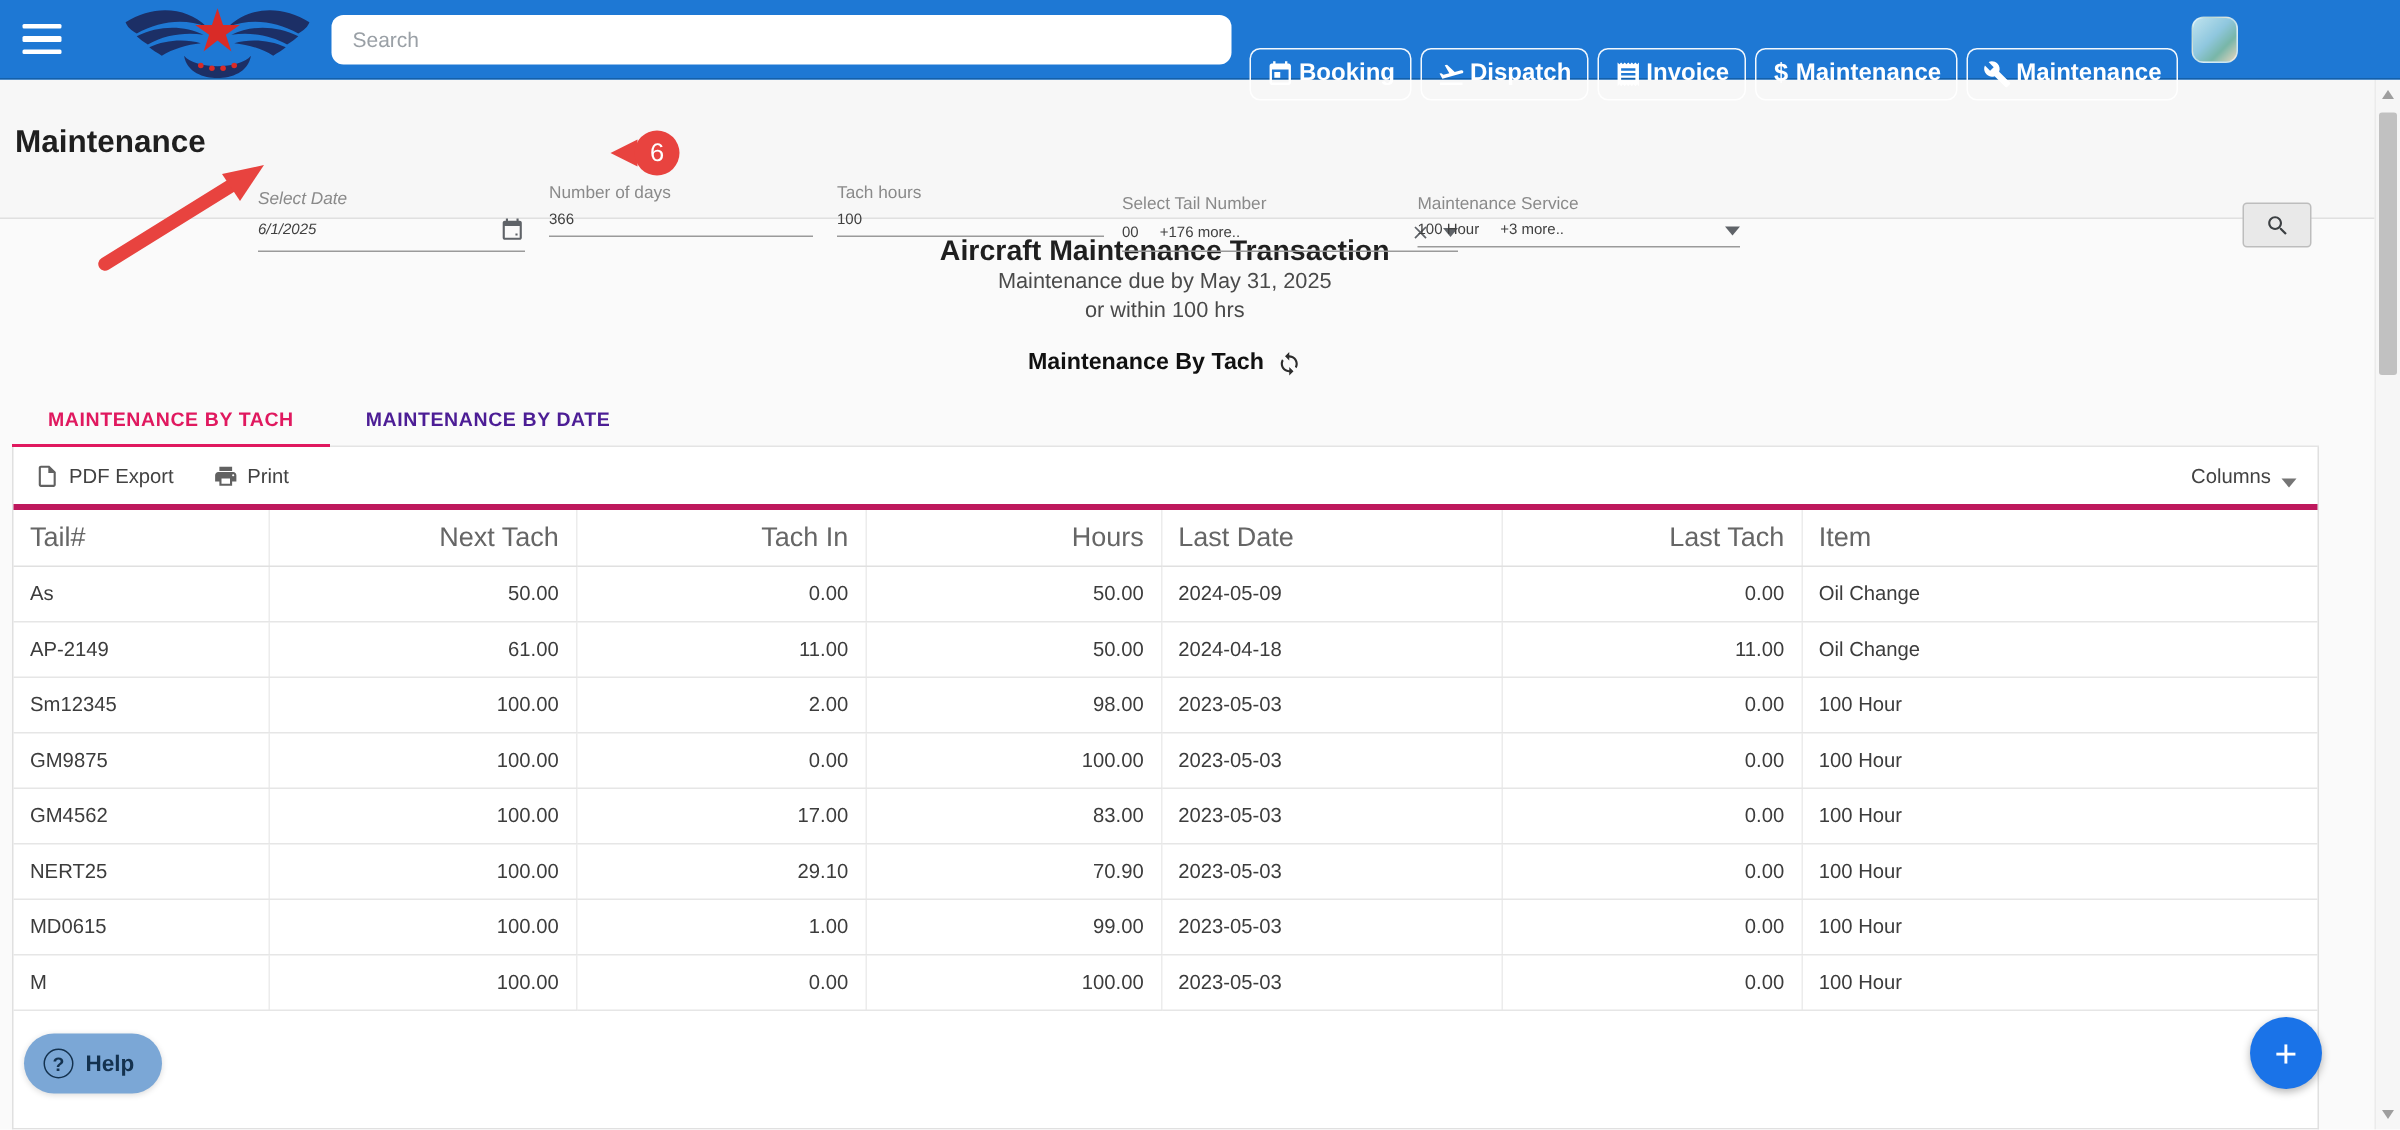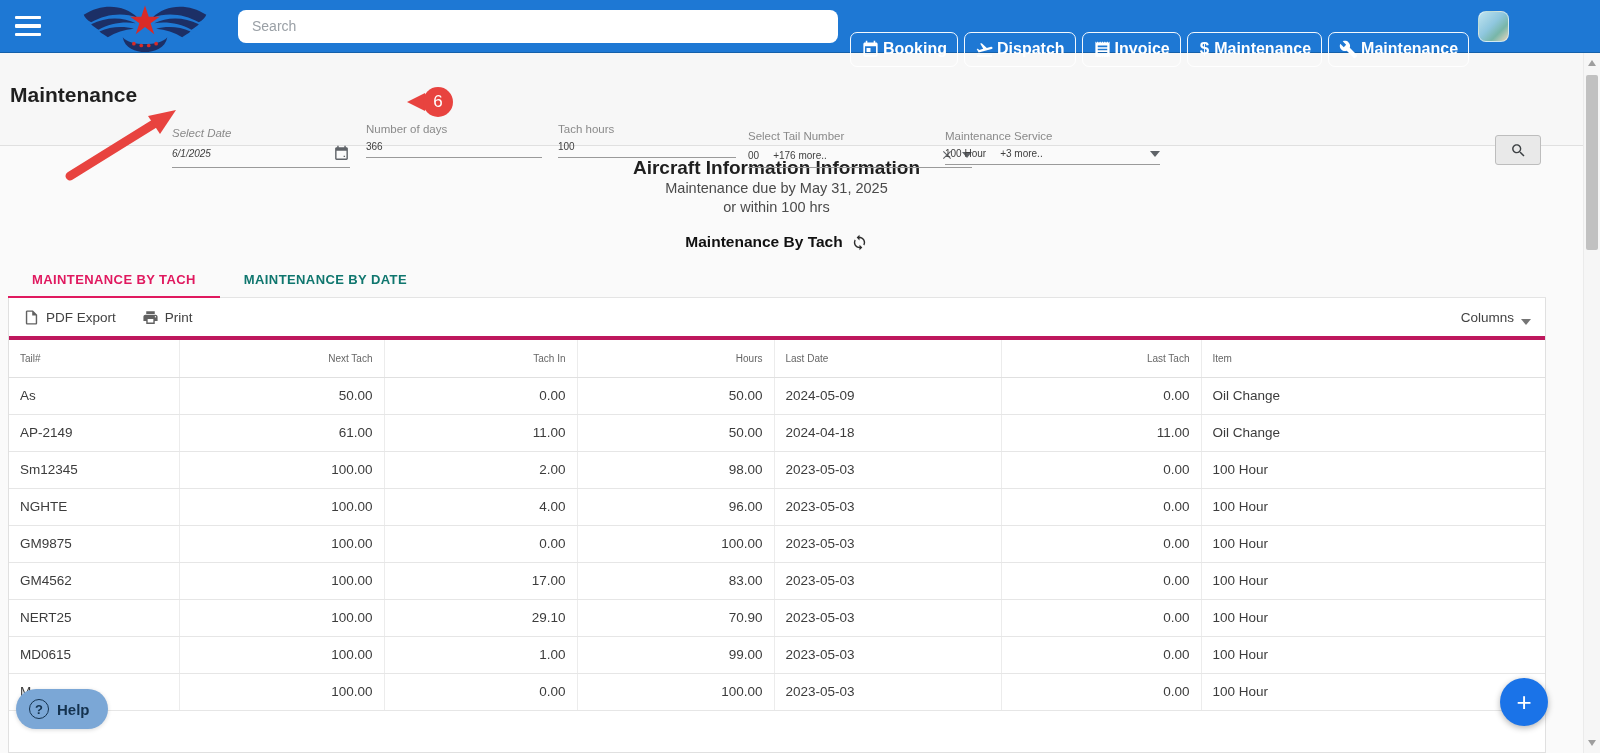--- a/index.html
+++ b/index.html
@@ -4,21 +4,21 @@
 <style>
   * { margin:0; padding:0; box-sizing:border-box; }
   html,body { width:1600px; height:753px; overflow:hidden; }
   body { position:relative; font-family:"Liberation Sans","DejaVu Sans",sans-serif; background:#fafafa; color:#3c3c3c; }
 
   
   .topbar { position:absolute; top:0; left:0; width:1600px; height:53px; background:#1e78d4; border-bottom:1px solid #1460aa; display:flex; align-items:center; z-index:30; }
   .hamburger { width:26px; height:20px; margin-left:15px; display:flex; flex-direction:column; justify-content:space-between; cursor:pointer; }
   .hamburger span { display:block; height:3.4px; background:#fff; border-radius:1px; }
   .logo { width:152px; height:52px; margin-left:28px; flex:0 0 auto; }
-  .searchbox { margin-left:17px; width:600px; height:33px; background:#fff; border-radius:8px; border:none; padding:0 14px; font-size:14px; color:#333; font-family:inherit; }
+  .searchbox { width:600px; height:33px; background:#fff; border-radius:8px; border:none; padding:0 14px; font-size:14px; color:#333; font-family:inherit; }
   .searchbox::placeholder { color:#9aa0a6; }
   .navbtns { display:flex; gap:6px; margin-left:12px; }
   .navbtn { display:flex; align-items:center; gap:3px; height:35px; padding:0 10px; border:1.4px solid rgba(255,255,255,.95); border-radius:7px; color:#fff; font-size:16px; font-weight:700; background:transparent; cursor:pointer; font-family:inherit;margin-top:46px; }
   .navbtn svg { width:19px; height:19px; fill:#fff; }
   .dollar-glyph { font-size:17px; font-weight:700; padding:0 2px; }
   .avatar { width:31px; height:31px; border-radius:8px; margin-left:9px; background:linear-gradient(135deg,#bfe3ef 0%,#8fc7de 45%,#78b6a8 70%,#e8d7c0 100%); border:1px solid rgba(255,255,255,.5); cursor:pointer; }
 
   
   .filterbar { position:absolute; top:53px; left:0; width:1600px; height:93px; background:#f7f7f7; border-bottom:1px solid #e0e0e0; z-index:5; }
   .page-title { position:absolute; left:10px; top:30px; font-size:21px; font-weight:700; color:#1f1f1f; }
@@ -46,34 +46,34 @@
 
   
   .heading { position:absolute; top:146px; left:0; width:1553px; text-align:center; z-index:1; }
   .heading .h-title { margin-top:11px; font-size:19px; font-weight:700; color:#1f1f1f; }
   .heading .h-sub { font-size:14.5px; color:#4a4a4a; line-height:19px; }
   .heading .h-section { margin-top:16px; font-size:15.5px; font-weight:700; color:#111; display:inline-flex; align-items:center; gap:8px; }
   .heading .h-section svg { width:17px; height:17px; fill:#2d2d2d; cursor:pointer; }
 
   
   .tabs { position:absolute; top:261px; left:8px; width:1538px; height:37px; display:flex; border-bottom:1px solid #e4e4e4; background:transparent; z-index:2; }
-  .tab { padding:0 24px; display:flex; align-items:center; font-size:13px; font-weight:700; letter-spacing:.4px; color:#0f766e; cursor:pointer; position:relative; }
+  .tab { padding:0 24px; display:flex; align-items:center; font-size:13px; font-weight:700; letter-spacing:.4px; color:#4c1d95; cursor:pointer; position:relative; }
   .tab.active { color:#e0195f; }
   .tab.active::after { content:""; position:absolute; left:0; right:0; bottom:-1px; height:2.5px; background:#e0195f; }
 
   
   .card { position:absolute; top:298px; left:8px; width:1538px; height:455px; background:#fff; border:1px solid #e0e0e0; border-top:none; z-index:1; }
   .toolbar { height:42px; display:flex; align-items:center; padding:0 14px; border-bottom:4px solid #be185d; }
   .tool { display:flex; align-items:center; gap:6px; font-size:13.5px; color:#424242; cursor:pointer; margin-right:26px; }
   .tool svg { width:17px; height:17px; fill:#616161; }
   .columns-dd { margin-left:auto; display:flex; align-items:flex-end; font-size:13.5px; color:#424242; cursor:pointer; }
   .columns-dd .caret { border-top-color:#757575; margin-left:7px; }
 
   table.grid { width:100%; border-collapse:collapse; table-layout:fixed; }
-  table.grid th { height:37px; font-size:10px; font-weight:400; color:#666; border-bottom:1px solid #e0e0e0; border-right:1px solid #ececec; padding:0 11px; white-space:nowrap; overflow:hidden; }
+  table.grid th { height:37px; font-size:18px; font-weight:400; color:#666; border-bottom:1px solid #e0e0e0; border-right:1px solid #ececec; padding:0 11px; white-space:nowrap; overflow:hidden; }
   table.grid td { height:37px; font-size:13.5px; color:#3c3c3c; border-bottom:1px solid #e6e6e6; border-right:1px solid #ececec; padding:0 11px; white-space:nowrap; overflow:hidden; }
   table.grid th:last-child, table.grid td:last-child { border-right:none; }
   .al-left { text-align:left; } .al-right { text-align:right; }
   .c0{width:170px}.c1{width:205px}.c2{width:193px}.c3{width:197px}.c4{width:227px}.c5{width:200px}
 
   
   .help-pill { position:absolute; left:16px; top:689px; height:40px; padding:0 18px 0 13px; background:#7ba7d6; border-radius:20px; display:flex; align-items:center; gap:8px; color:#14324f; font-weight:700; font-size:15px; cursor:pointer; z-index:50; box-shadow:0 1px 4px rgba(0,0,0,.15); }
   .help-q { width:20px; height:20px; border:1.8px solid #14324f; border-radius:50%; display:flex; align-items:center; justify-content:center; font-size:13px; font-weight:700; }
   .fab { position:absolute; left:1500px; top:678px; width:48px; height:48px; border-radius:50%; background:#1a73e8; color:#fff; font-size:26px; font-weight:400; display:flex; align-items:center; justify-content:center; cursor:pointer; z-index:50; box-shadow:0 2px 6px rgba(0,0,0,.3); }
 
@@ -210,21 +210,21 @@
 <svg class="anno-arrow" viewBox="0 0 140 98">
   <line x1="18" y1="80" x2="105" y2="26" stroke="#e8433f" stroke-width="9" stroke-linecap="round"></line>
   <polygon points="124,14 96,20 108,38" fill="#e8433f"></polygon>
 </svg>
 <div class="step-badge">
   <span class="tip"></span>
   <span class="bubble">6</span>
 </div>
 
 <section class="heading">
-  <div class="h-title">Aircraft Information Information</div>
+  <div class="h-title">Aircraft Maintenance Transaction</div>
   <div class="h-sub">Maintenance due by May 31, 2025</div>
   <div class="h-sub">or within 100 hrs</div>
   <div class="h-section">
     <span>Maintenance By Tach</span>
     <svg viewBox="0 0 24 24">
         <path d="M12 4V1L8 5l4 4V6c3.31 0 6 2.69 6 6 0 1.01-.25 1.97-.7 2.8l1.46 1.46C19.54 15.03 20 13.57 20 12c0-4.42-3.58-8-8-8zm0 14c-3.31 0-6-2.69-6-6 0-1.01.25-1.97.7-2.8L5.24 7.74C4.46 8.97 4 10.43 4 12c0 4.42 3.58 8 8 8v3l4-4-4-4v3z"></path>
       </svg>
   </div>
 </section>
 
@@ -287,29 +287,20 @@
         <tr>
           <td class="al-left c0">Sm12345</td>
           <td class="al-right c1">100.00</td>
           <td class="al-right c2">2.00</td>
           <td class="al-right c3">98.00</td>
           <td class="al-left c4">2023-05-03</td>
           <td class="al-right c5">0.00</td>
           <td class="al-left c6">100 Hour</td>
         </tr>
         <tr>
-          <td class="al-left c0">NGHTE</td>
-          <td class="al-right c1">100.00</td>
-          <td class="al-right c2">4.00</td>
-          <td class="al-right c3">96.00</td>
-          <td class="al-left c4">2023-05-03</td>
-          <td class="al-right c5">0.00</td>
-          <td class="al-left c6">100 Hour</td>
-        </tr>
-        <tr>
           <td class="al-left c0">GM9875</td>
           <td class="al-right c1">100.00</td>
           <td class="al-right c2">0.00</td>
           <td class="al-right c3">100.00</td>
           <td class="al-left c4">2023-05-03</td>
           <td class="al-right c5">0.00</td>
           <td class="al-left c6">100 Hour</td>
         </tr>
         <tr>
           <td class="al-left c0">GM4562</td>

